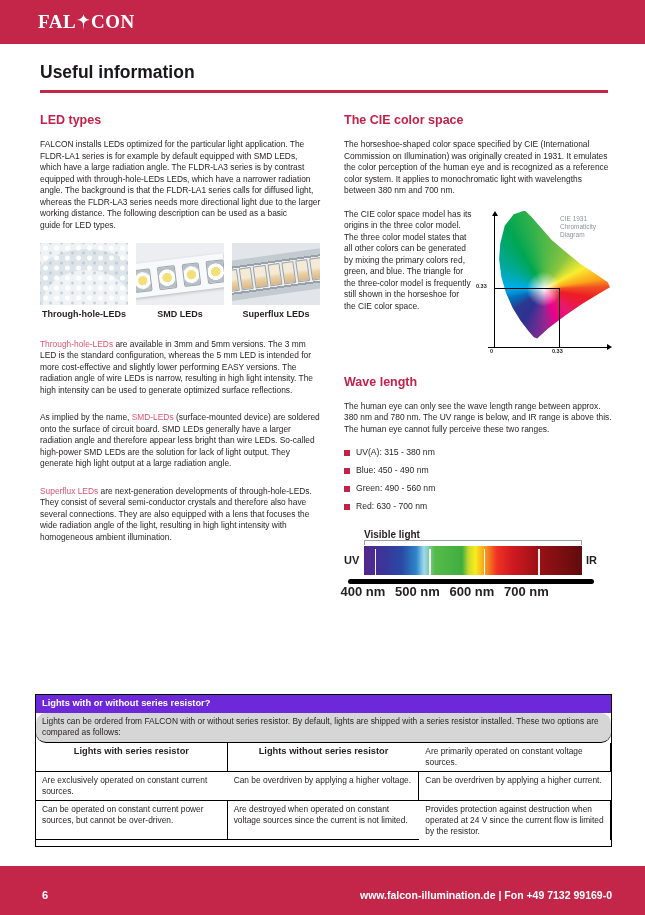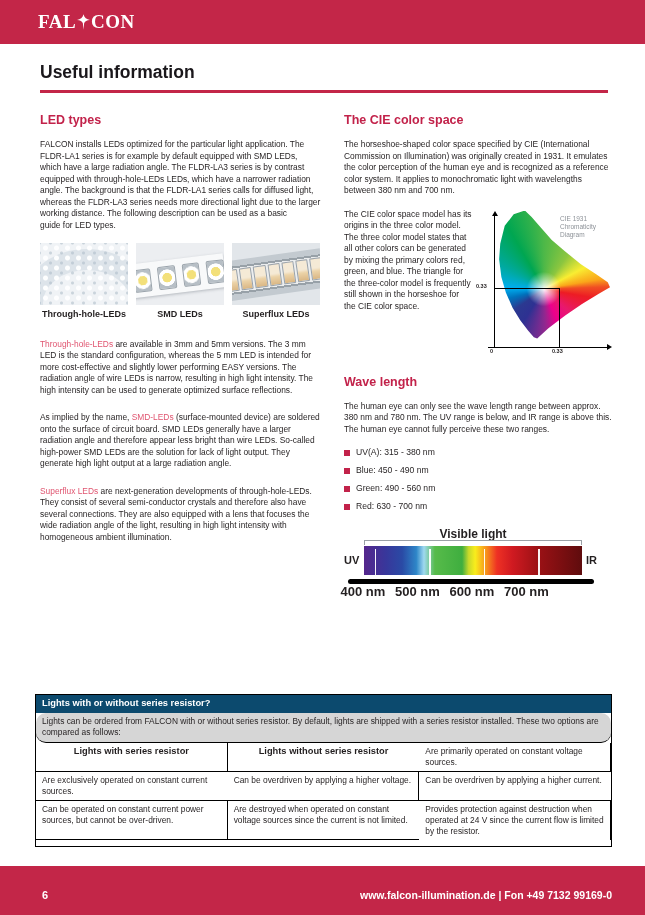--- a/index.html
+++ b/index.html
@@ -83,40 +83,40 @@
   .cie-origin { position:absolute; left:18px; bottom:3px; font-size:5.5px; font-weight:bold; }
   .cie-xtick { position:absolute; left:80px; bottom:3px; font-size:5.5px; font-weight:bold; }
 
   
   .wl-list { margin:10px 0 16px 0; }
   .wl-item { display:flex; align-items:center; margin-bottom:6.5px; font-size:8.6px; }
   .wl-sq { width:6px; height:6px; background:#c2224a; margin-right:6px; flex:0 0 auto; }
 
   
   .spectrum { position:relative; width:258px; margin-top:6px; }
-  .vl-title { text-align:center; font-weight:bold; font-size:12px; margin-left:20px; width:218px; }
+  .vl-title { text-align:left; font-weight:bold; font-size:10px; margin-left:20px; width:218px; }
   .vl-bracket { position:relative; margin-left:20px; width:218px; height:5px;
       border-left:1px solid #9aa0a6; border-right:1px solid #9aa0a6; }
   .vl-bracket:before { content:""; position:absolute; left:0; right:0; top:0; height:1px; background:#9aa0a6; }
   .spec-row { display:flex; align-items:center; margin-top:1px; }
   .spec-side { font-size:11px; font-weight:bold; width:20px; }
   .spec-side.ir { width:auto; margin-left:4px; }
   .spec-bar { position:relative; width:218px; height:29px;
       background:linear-gradient(90deg,
         #55268c 0%, #38379b 10%, #2a4aa5 17.5%, #2e86c8 24%, #9fd9f0 27.5%,
         #57bb4a 32.5%, #3fae3f 45%, #c8d92b 48%, #f9ed1c 51%, #f7941d 56%,
         #ee3124 61%, #d01a21 68%, #9b1115 80%, #5f0c0d 100%); }
   .spec-tick { position:absolute; top:3px; bottom:0; width:1.5px; background:rgba(255,255,255,.95); }
   .spec-axis { width:246px; height:5px; background:#000; border-radius:3px; margin:4px 0 2px 4px; }
   .spec-labels { position:relative; width:218px; height:11px; margin-left:8px; font-size:13px; font-weight:bold; }
   .spec-labels span { position:absolute; transform:translateX(-50%); white-space:nowrap; }
 
   
   .res-table { position:absolute; left:35px; top:694px; width:577px; border:1px solid #000; font-size:8.4px; line-height:11px; }
-  .res-title { background:#0c4a6e; color:#fff; font-weight:bold; font-size:9.3px; padding:3px 6px 4px 6px; }
+  .res-title { background:#6d28d9; color:#fff; font-weight:bold; font-size:9.3px; padding:3px 6px 4px 6px; }
   .res-intro { background:#d6d6d6; padding:3px 6px 4px 6px; border-bottom:1px solid #000;border-radius:10px; }
   .res-grid { display:grid; grid-template-columns:1fr 1fr 1fr; }
   .res-cell { border-bottom:1px solid #000; padding:2.5px 6px 3.5px 6px; }
   .res-cell.c1 { border-right:1px solid #000; }
   .res-cell.hdr { font-weight:bold; font-size:9.3px; text-align:center; padding:3px 6px; }
   .res-cell.last { border-bottom:none; }
 </style>
 </head>
 <body>
 

